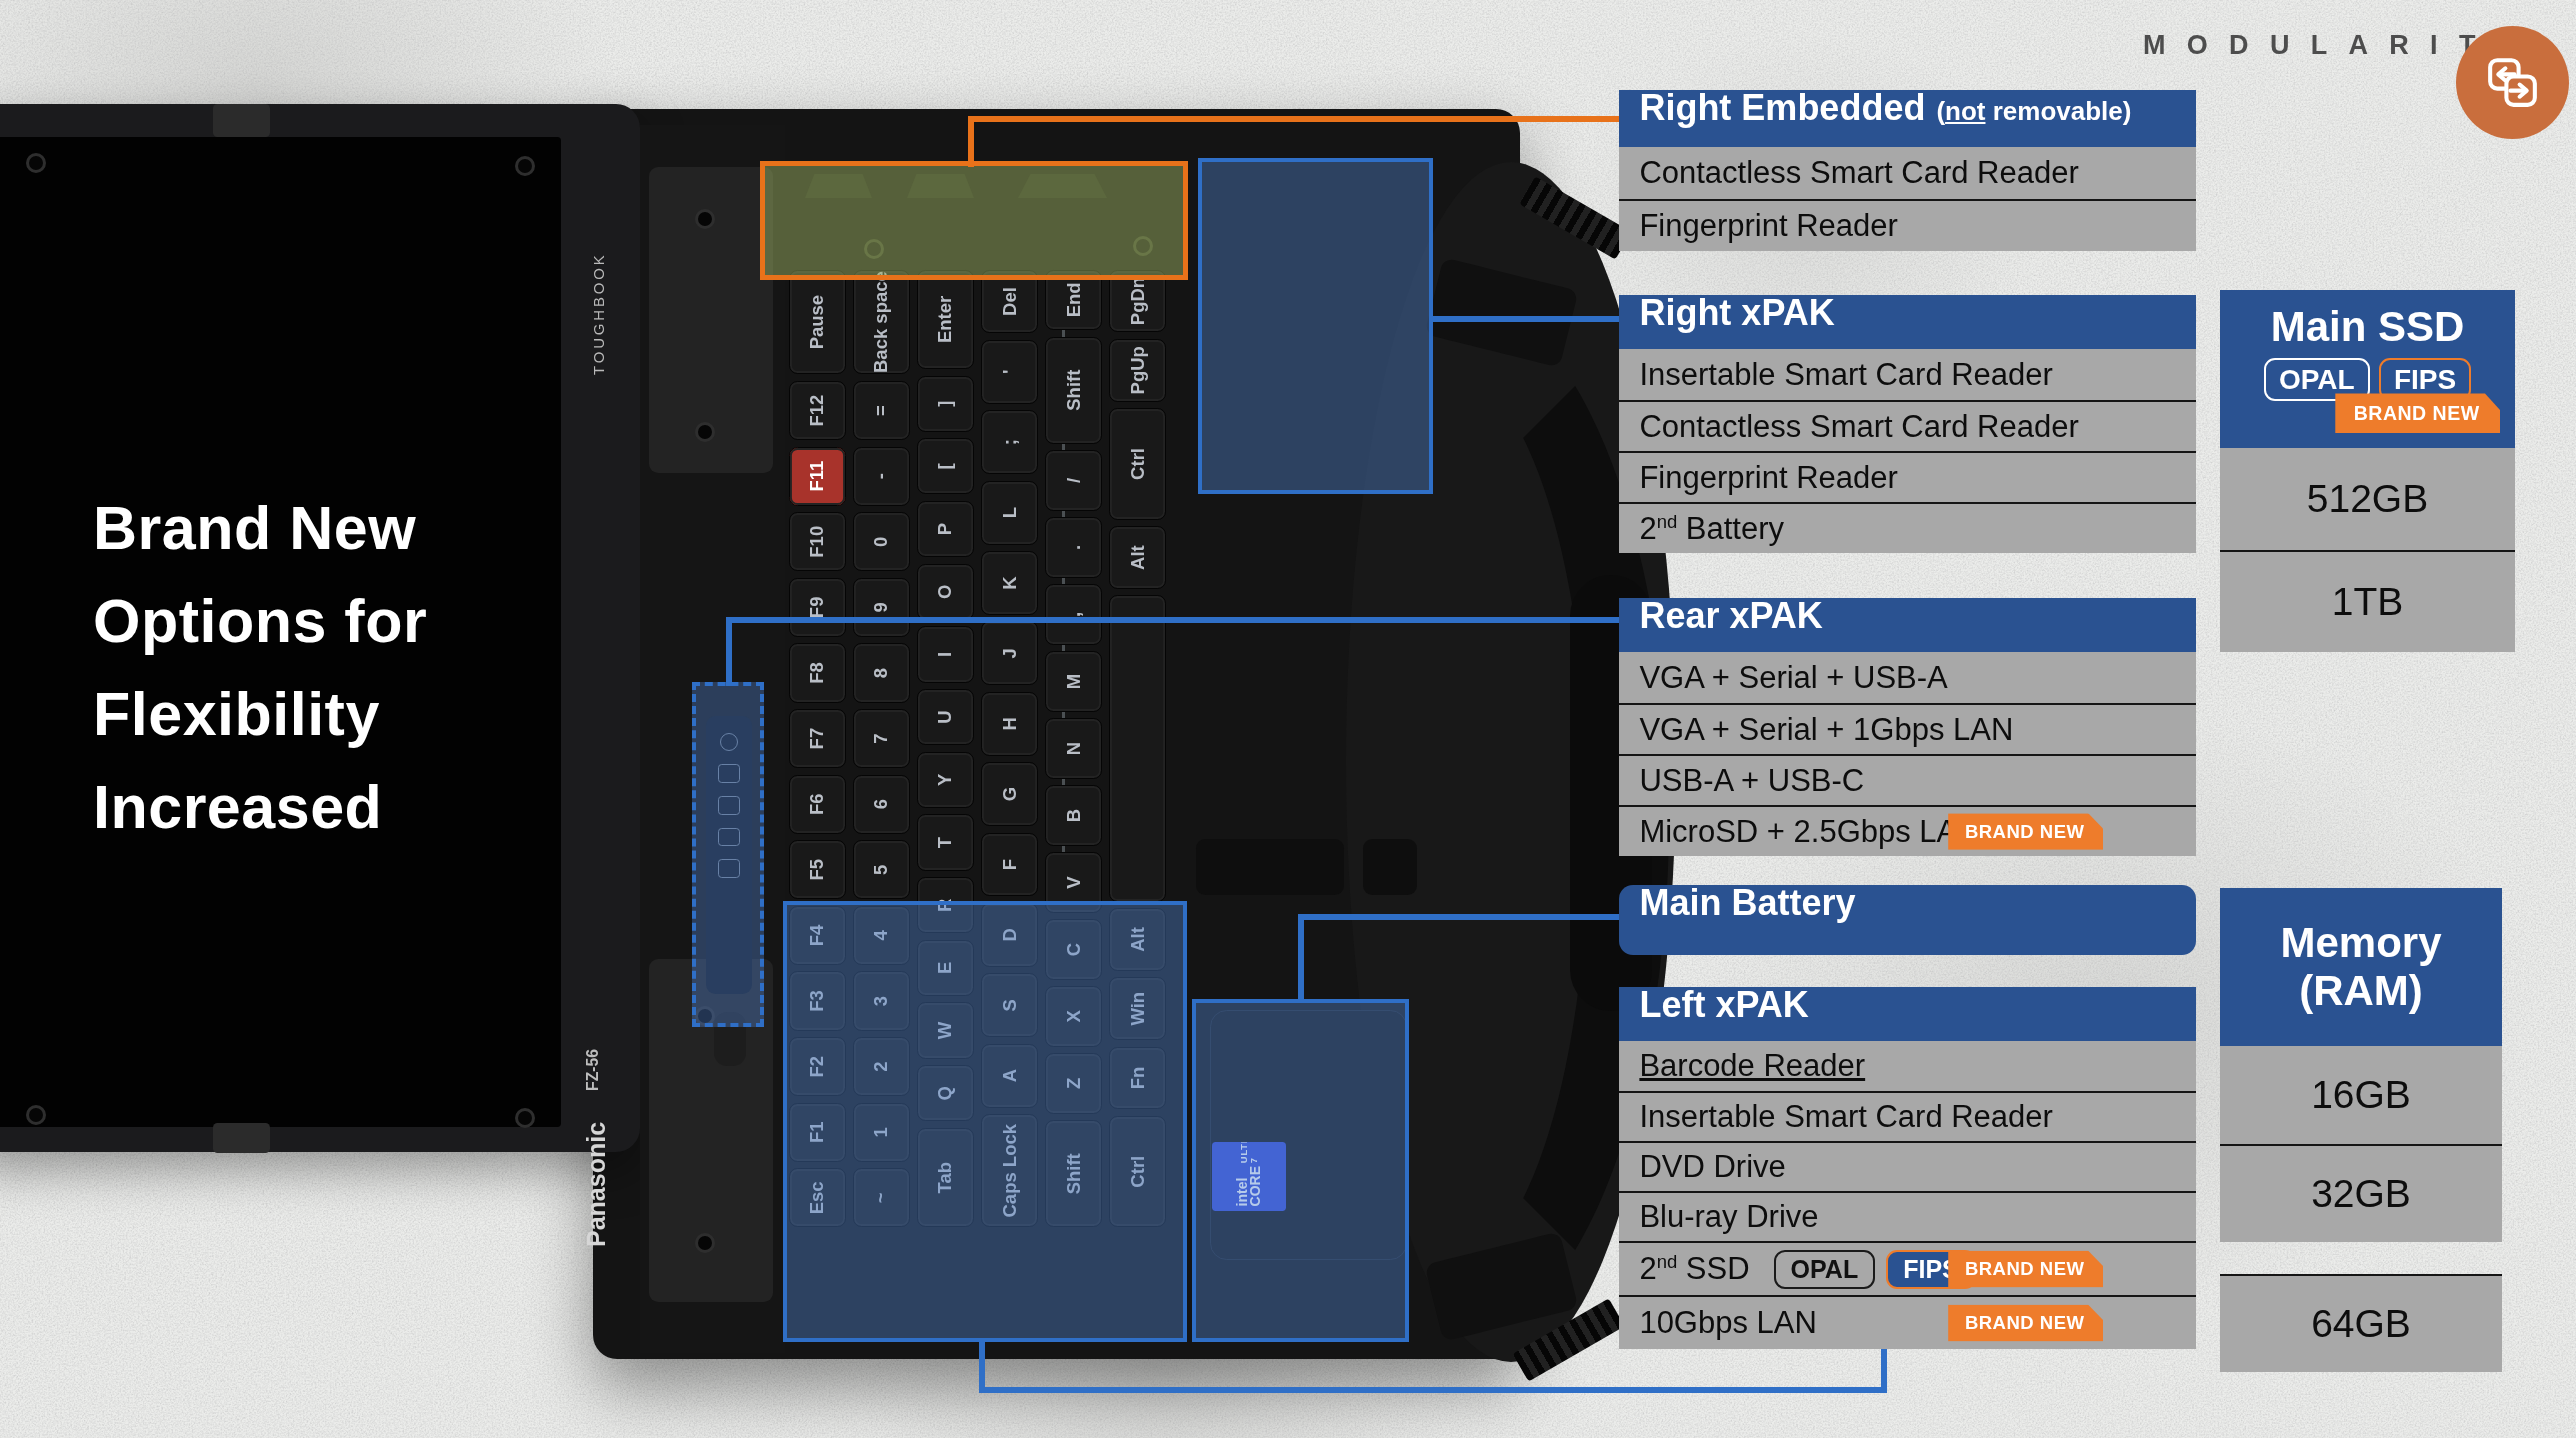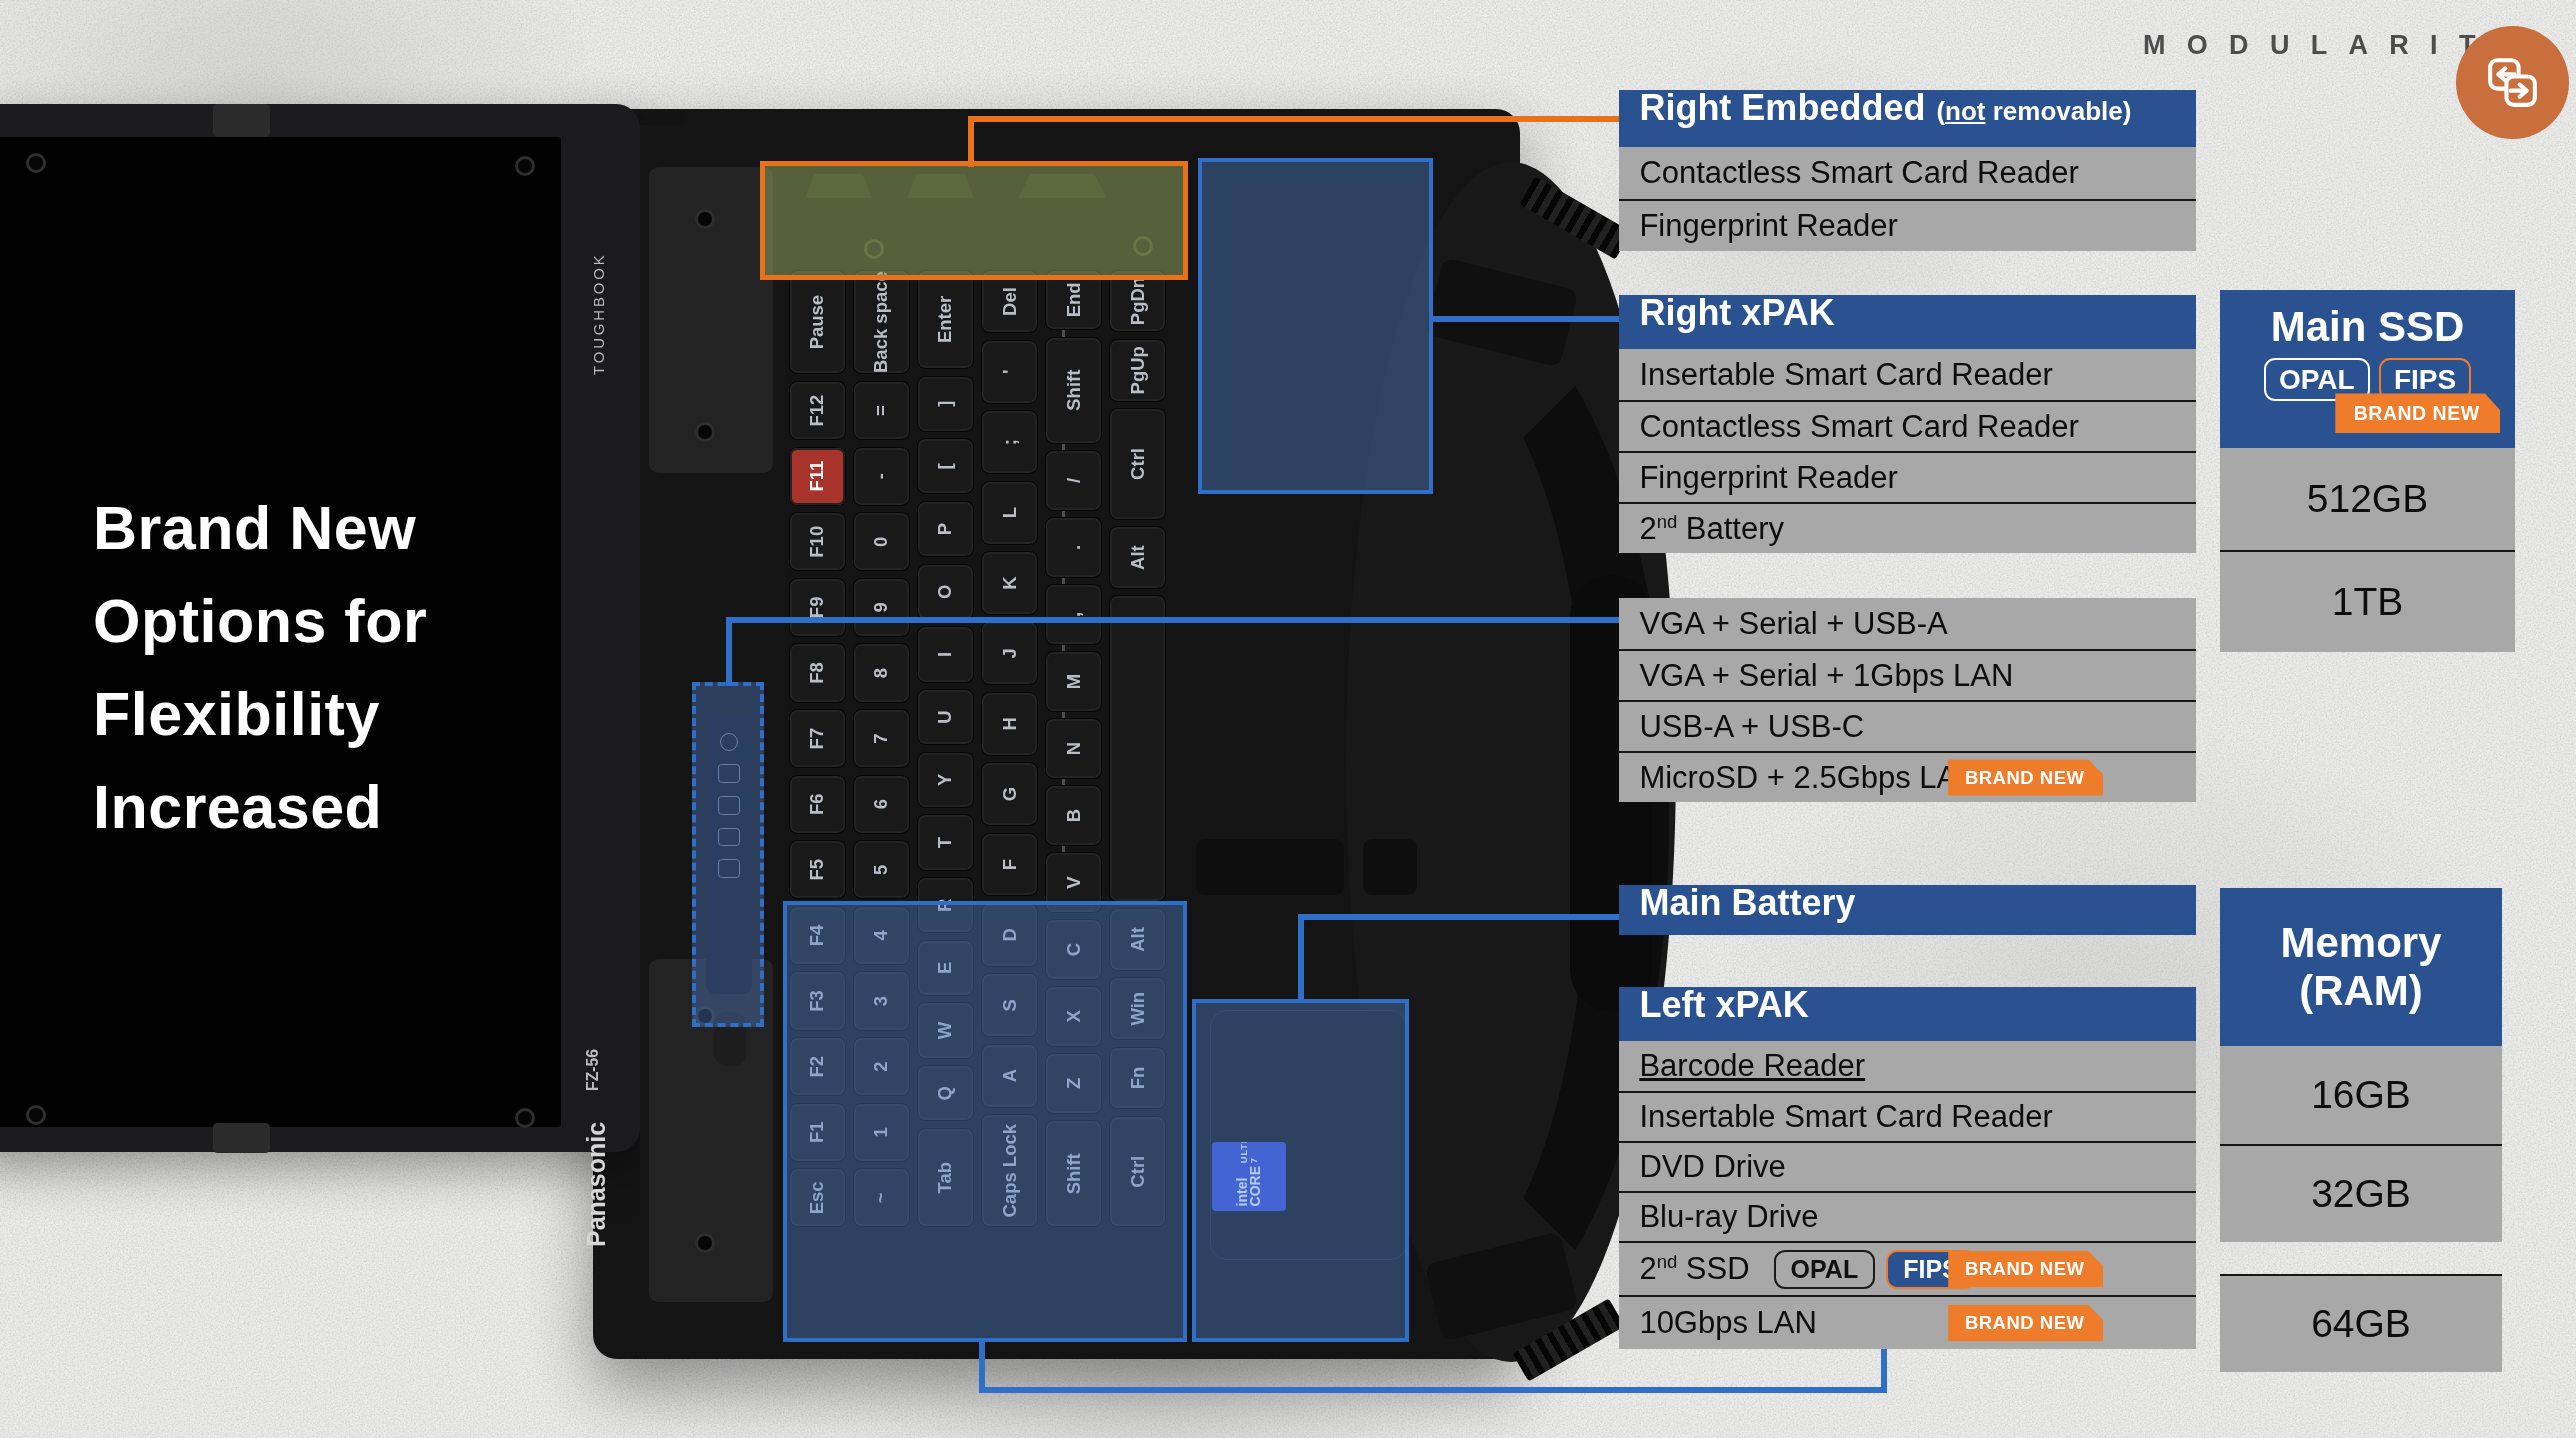--- a/index.html
+++ b/index.html
@@ -308,37 +308,40 @@
       </div>
     <div class="p-row" style="height:51px;">
         <span>Fingerprint Reader</span>
       </div>
     <div class="p-row" style="height:51px;">
       <span><span>2</span><sup>nd</sup><span> Battery</span></span>
     </div>
   </div>
 
   <div class="abs panel" style="left:1619px;top:598px;width:577px;">
+    <div class="p-head" style="height:54px;">
+      <span class="p-title">Rear xPAK</span>
+    </div>
     <div class="p-row first" style="height:51px;">
         <span>VGA + Serial + USB-A</span>
       </div>
     <div class="p-row" style="height:51px;">
         <span>VGA + Serial + 1Gbps LAN</span>
       </div>
     <div class="p-row" style="height:51px;">
         <span>USB-A + USB-C</span>
       </div>
     <div class="p-row" style="height:51px;">
       <span>MicroSD + 2.5Gbps LAN</span>
       <span class="bn">BRAND NEW</span>
     </div>
   </div>
 
   <div class="abs panel" style="left:1619px;top:885px;width:577px;">
-    <div class="p-head" style="height:50px;">
+    <div class="p-head" style="height:70px;border-radius:14px;">
       <span class="p-title">Main Battery</span>
     </div>
   </div>
 
   <div class="abs panel" style="left:1619px;top:987px;width:577px;">
     <div class="p-head" style="height:54px;">
       <span class="p-title">Left xPAK</span>
     </div>
     <div class="p-row first" style="height:50px;text-decoration:underline;">
         <span>Barcode Reader</span>

